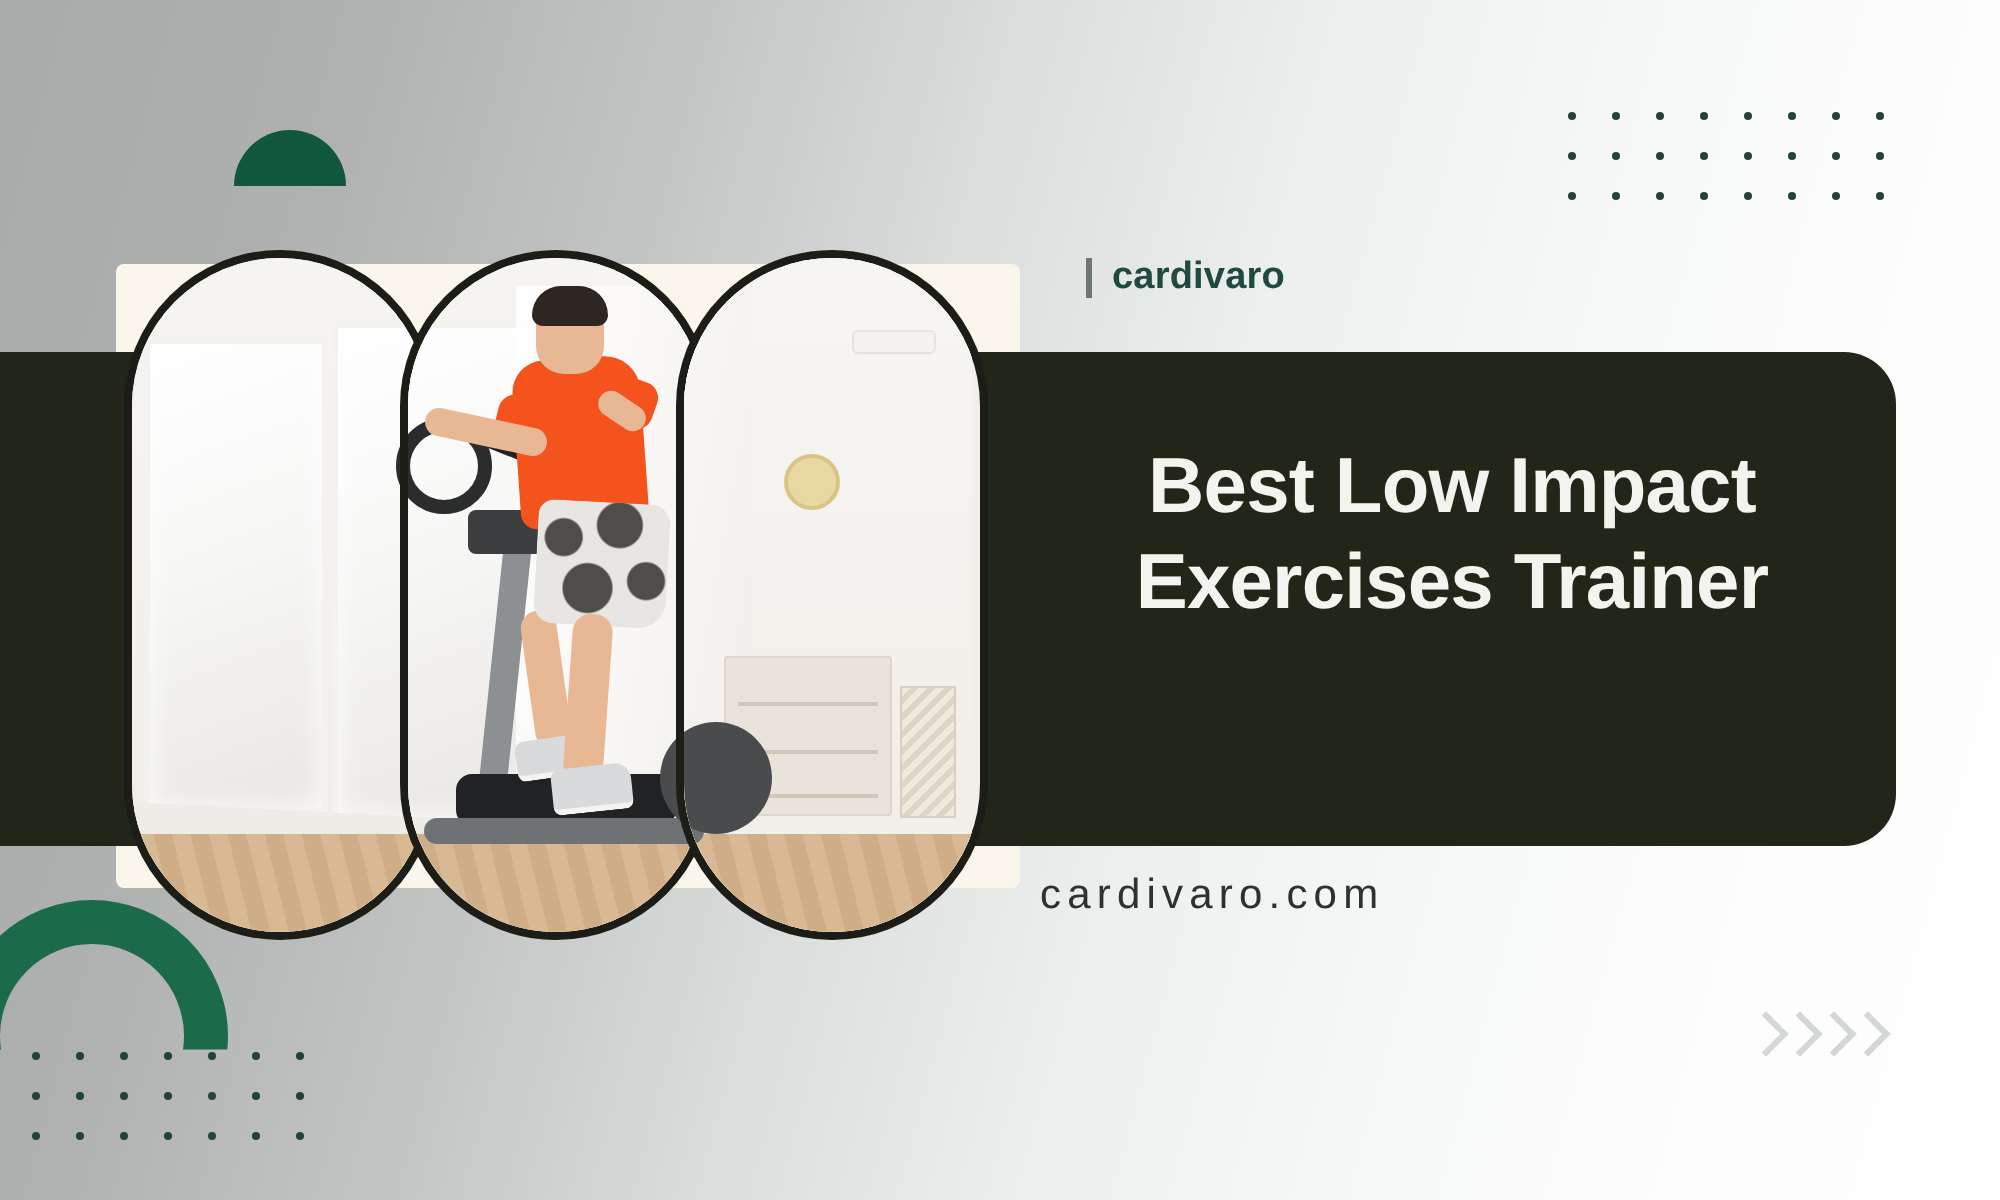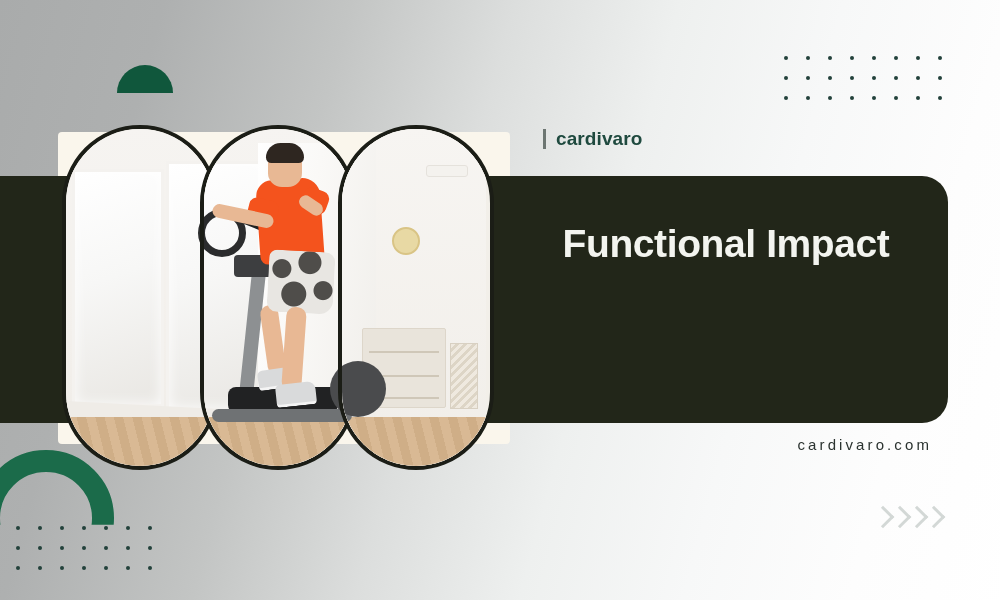--- a/index.html
+++ b/index.html
@@ -349,23 +349,23 @@
     line-height: 48px;
     font-weight: 700;
     letter-spacing: -0.4px;
   }
 
   #site-url {
     position: absolute;
     left: 520px;
     top: 436px;
     width: 412px;
-    text-align: right;
+    text-align: left;
     color: #2b3330;
-    font-size: 15px;
+    font-size: 21px;
     letter-spacing: 3.1px;
     font-weight: 400;
   }
 </style>
 </head>
 <body>
 
 <div id="banner">
 
   <div class="dot-grid" id="dots-top-right">
@@ -539,18 +539,19 @@
     </div>
 
   </div>
 
   <div id="logo">
     <span class="bar"></span>
     <span class="word">cardivaro</span>
   </div>
 
   <div id="headline">
-    <div>Functional Impact</div>
+    <div>Best Low Impact</div>
+    <div>Exercises Trainer</div>
   </div>
 
   <div id="site-url">cardivaro.com</div>
 
 </div>
 
 </body></html>

